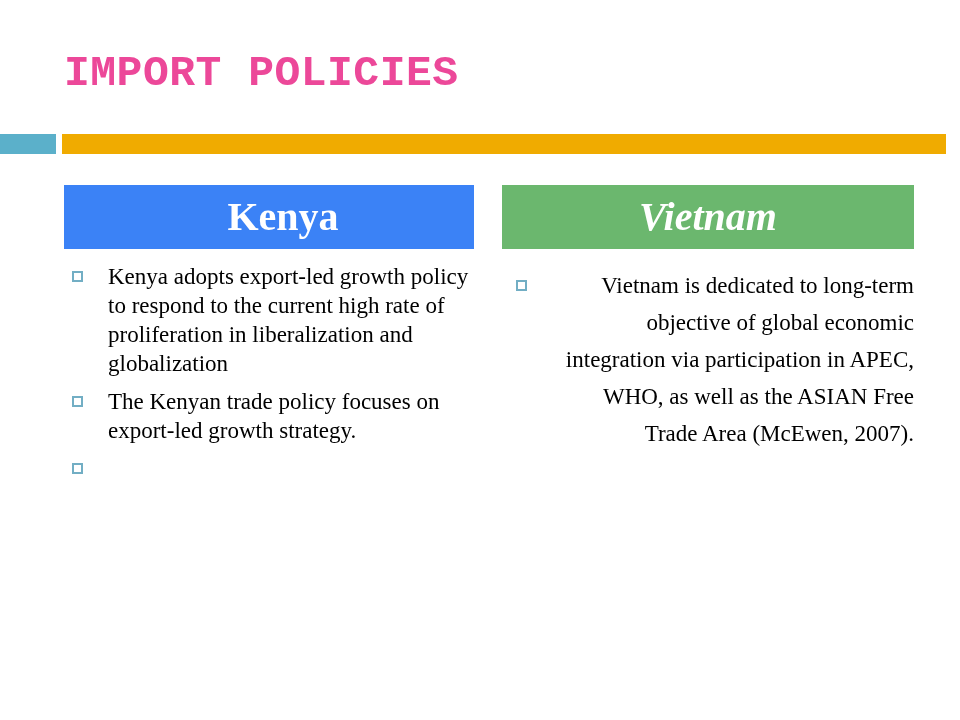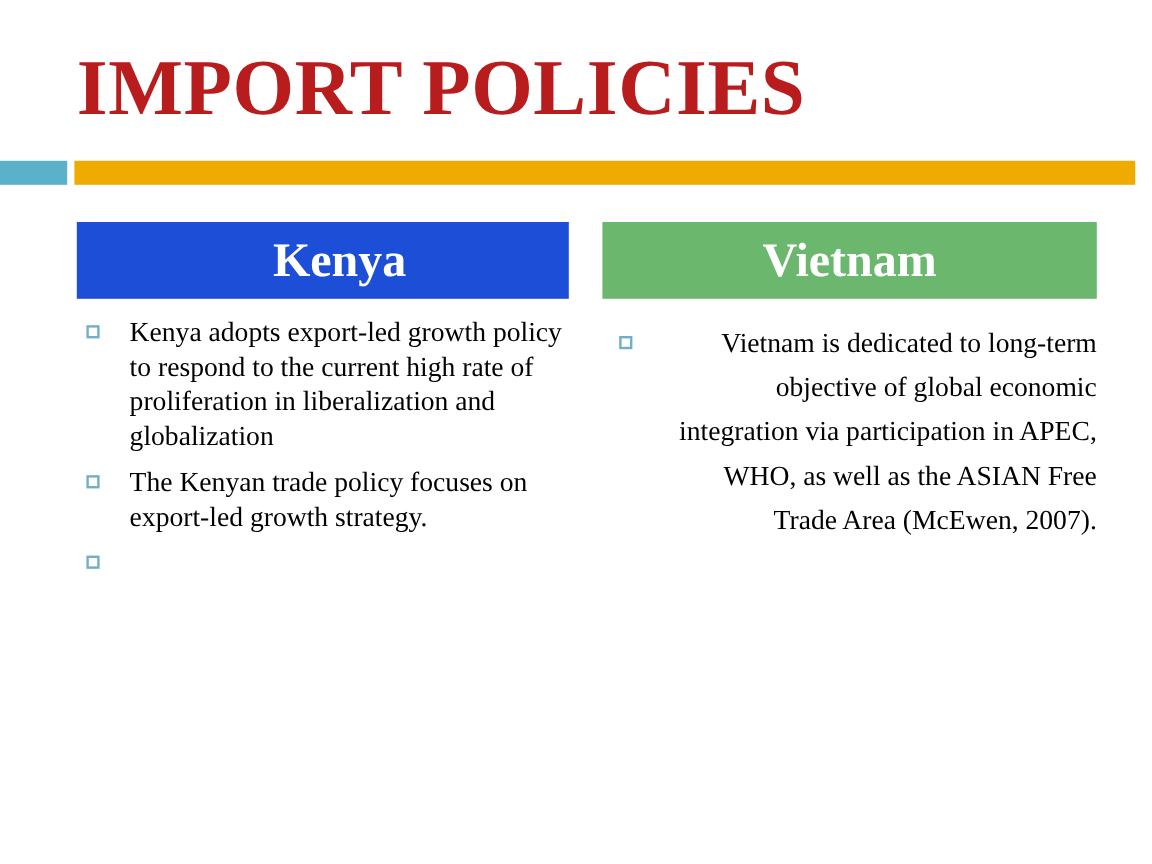--- a/index.html
+++ b/index.html
@@ -18,24 +18,24 @@
     font-family: "Liberation Serif", "DejaVu Serif", serif;
   }
 
   
   #slide-title {
     position: absolute;
     left: 64px;
     top: 36px;
     width: 840px;
     height: 76px;
-    color: #b91c1c;
-    font-family: Liberation Serif, serif;
+    color: #ec4899;
+    font-family: Liberation Mono, monospace;
     font-weight: bold;
-    font-size: 66px;
+    font-size: 43px;
     line-height: 76px;
     letter-spacing: 0.5px;
     white-space: nowrap;
   }
 
   
   #accent-bar-row {
     position: absolute;
     left: 0;
     top: 134px;
@@ -77,22 +77,22 @@
     height: 64px;
     display: flex;
     align-items: center;
     justify-content: center;
     color: #ffffff;
     font-family: "Liberation Serif", "DejaVu Serif", serif;
     font-weight: bold;
     font-size: 40px;
     line-height: 1;
   }
-  #header-kenya   { background: #1d4ed8; padding-left: 28px; }
-  #header-vietnam { background: #6bb76e; }
+  #header-kenya   { background: #3b82f6; padding-left: 28px; }
+  #header-vietnam { background: #6bb76e; font-style: italic; }
 
   
   .bullet-list {
     list-style: none;
     margin: 0;
     padding: 0;
   }
   .bullet-item {
     position: relative;
     color: #000000;

